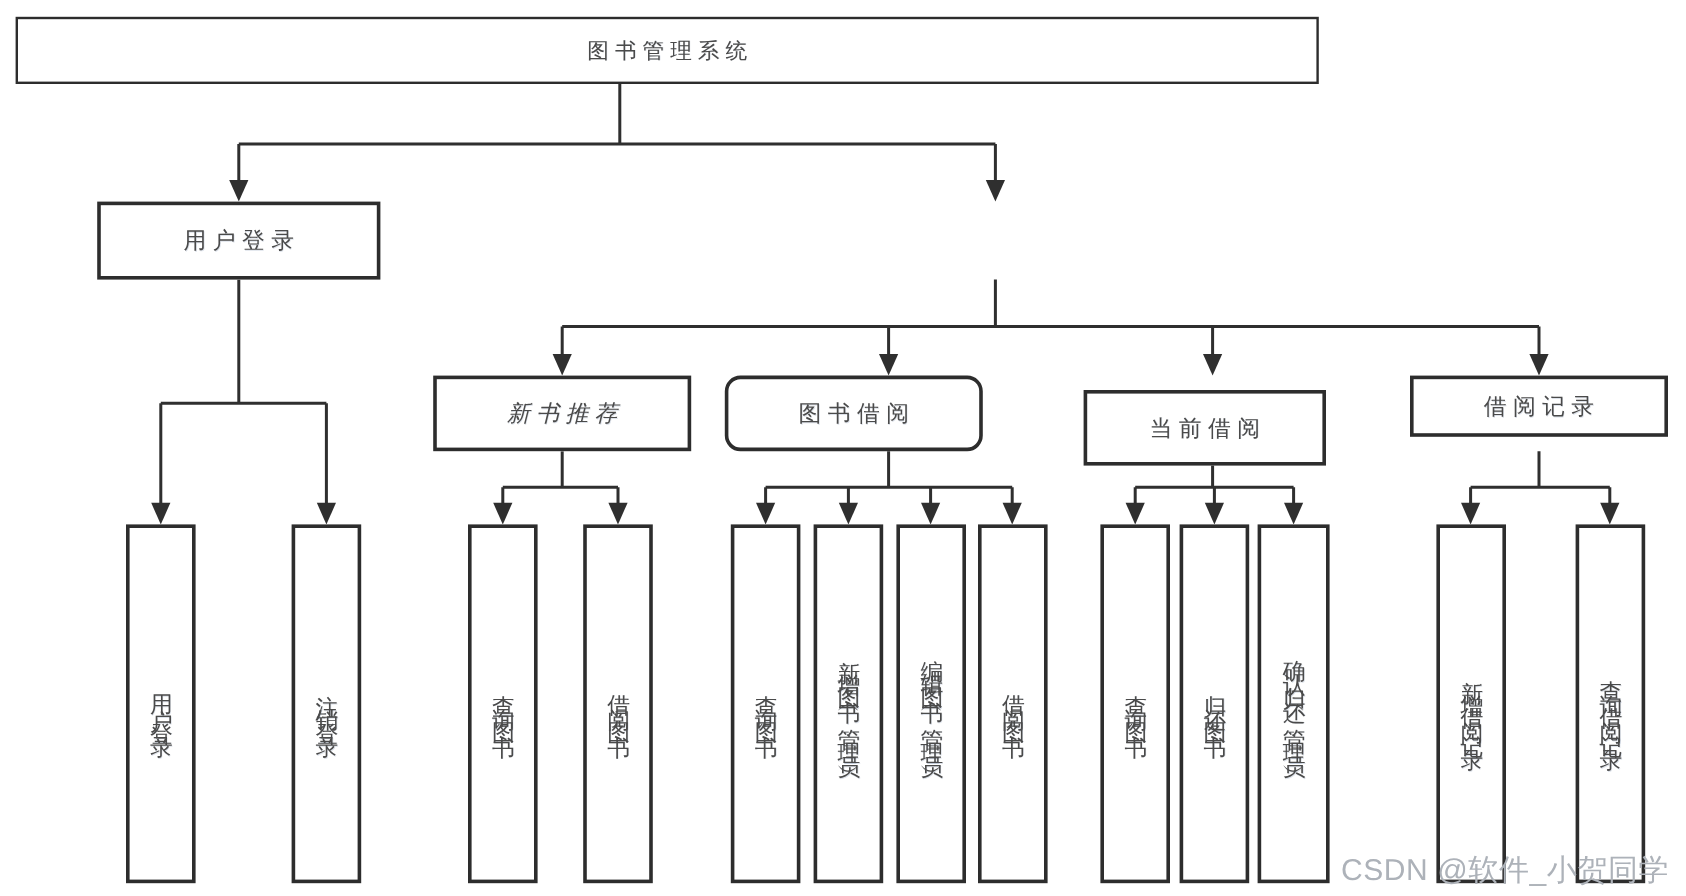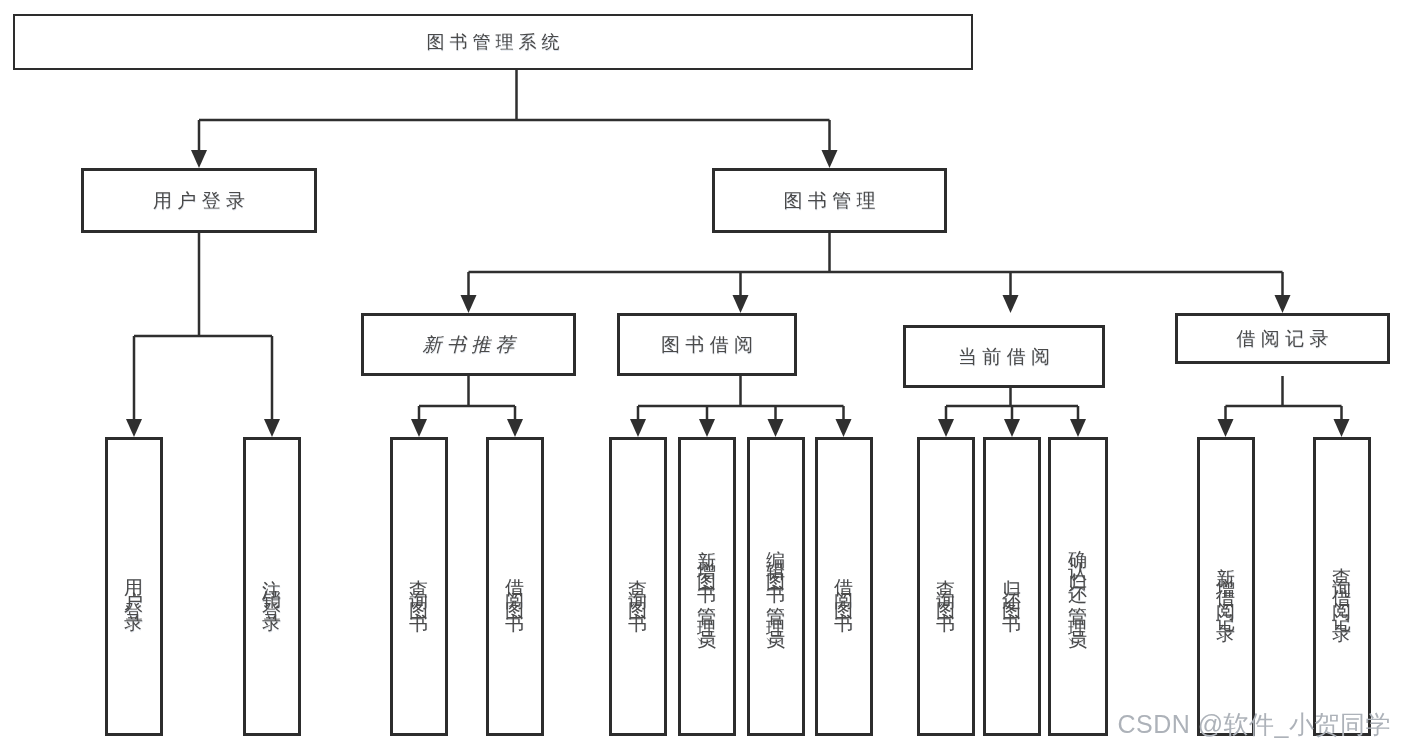--- a/index.html
+++ b/index.html
@@ -101,35 +101,32 @@
       <polygon points="1004,419 1020,419 1012,437"></polygon>
       <polygon points="1070,419 1086,419 1078,437"></polygon>
     </g>
     <g>
       <path d="M1282.5,376 V406 M1225.5,406 H1341.5 M1225.5,406 V420 M1341.5,406 V420"></path>
       <polygon points="1217.5,419 1233.5,419 1225.5,437"></polygon>
       <polygon points="1333.5,419 1349.5,419 1341.5,437"></polygon>
     </g>
   </svg>
 
-  <div class="node root" style="left:13px; top:14px; width:960px; height:56px;">
+  <div class="node root" style="left:13px; top:14px; width:1086px; height:56px;">
     <span class="lbl">图书管理系统</span>
   </div>
 
   <div class="node" style="left:81px; top:168px; width:236px; height:65px;">
     <span class="lbl">用户登录</span>
   </div>
-  <div class="node" style="left:712px; top:168px; width:235px; height:65px;">
-    <span class="lbl">图书管理</span>
-  </div>
 
   <div class="node" style="left:361px; top:313px; width:215px; height:63px;font-style:italic;">
     <span class="lbl">新书推荐</span>
   </div>
-  <div class="node" style="left:617px; top:313px; width:180px; height:63px;">
+  <div class="node" style="left:604px; top:313px; width:215px; height:63px;border-radius:13px;">
     <span class="lbl">图书借阅</span>
   </div>
   <div class="node" style="left:903px; top:313px; width:202px; height:63px;margin-top:12px;">
     <span class="lbl">当前借阅</span>
   </div>
   <div class="node" style="left:1175px; top:313px; width:215px; height:51px;">
     <span class="lbl">借阅记录</span>
   </div>
 
   <div class="leaf" style="left:105px; top:437px;">

